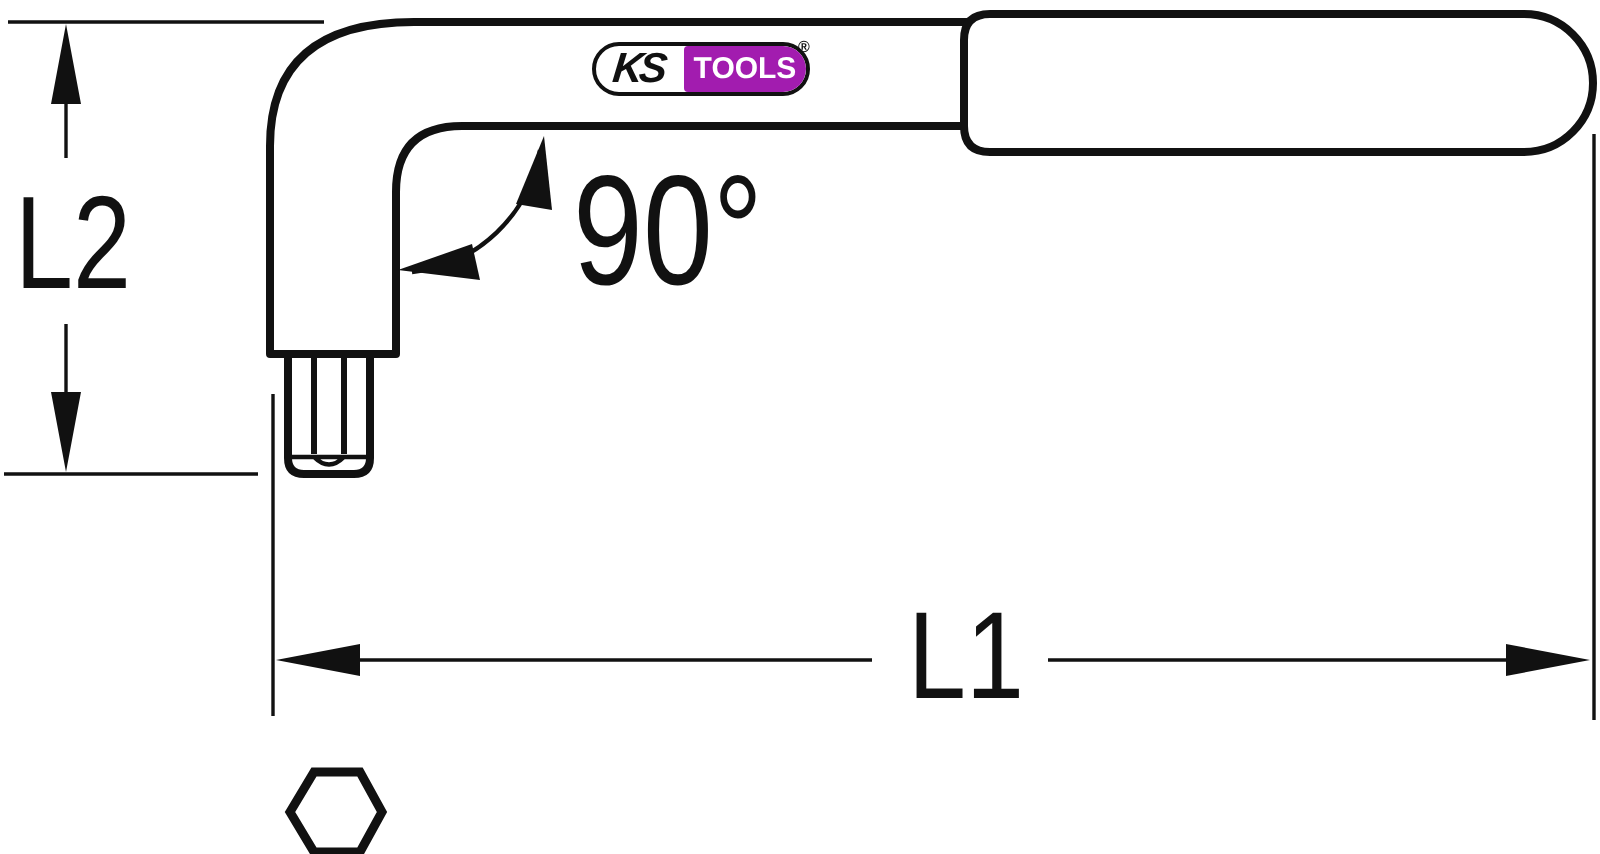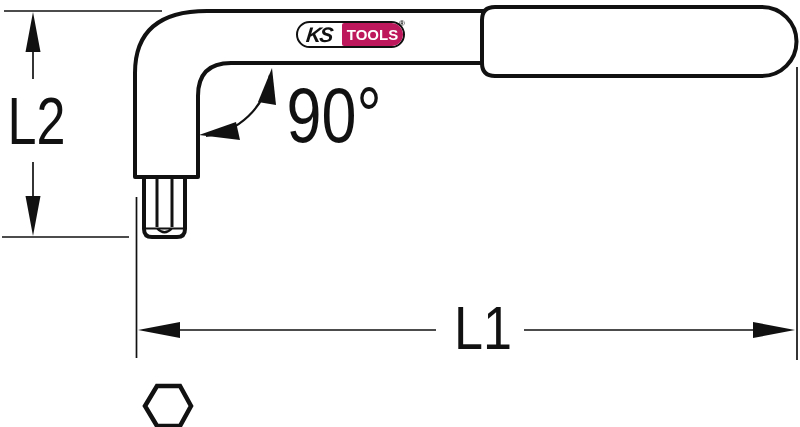--- a/index.html
+++ b/index.html
@@ -33,21 +33,21 @@
     width:42px;
     display:flex;align-items:center;justify-content:center;
     font-weight:700;font-style:italic;
     font-size:21px;letter-spacing:-2px;
     color:#111;
     transform:skewX(-6deg);
     padding-right:2px;
   }
   .logo-tools{
     flex:1;
-    background:#be185d;color:#fff;
+    background:#a21caf;color:#fff;
     border-radius:2px 11px 11px 2px;
     display:flex;align-items:center;justify-content:center;
     font-weight:700;font-size:15px;letter-spacing:0px;
   }
   .registered{
     position:absolute;left:399px;top:19px;
     font-size:8px;color:#111;font-weight:700;
   }
 </style>
 </head>

